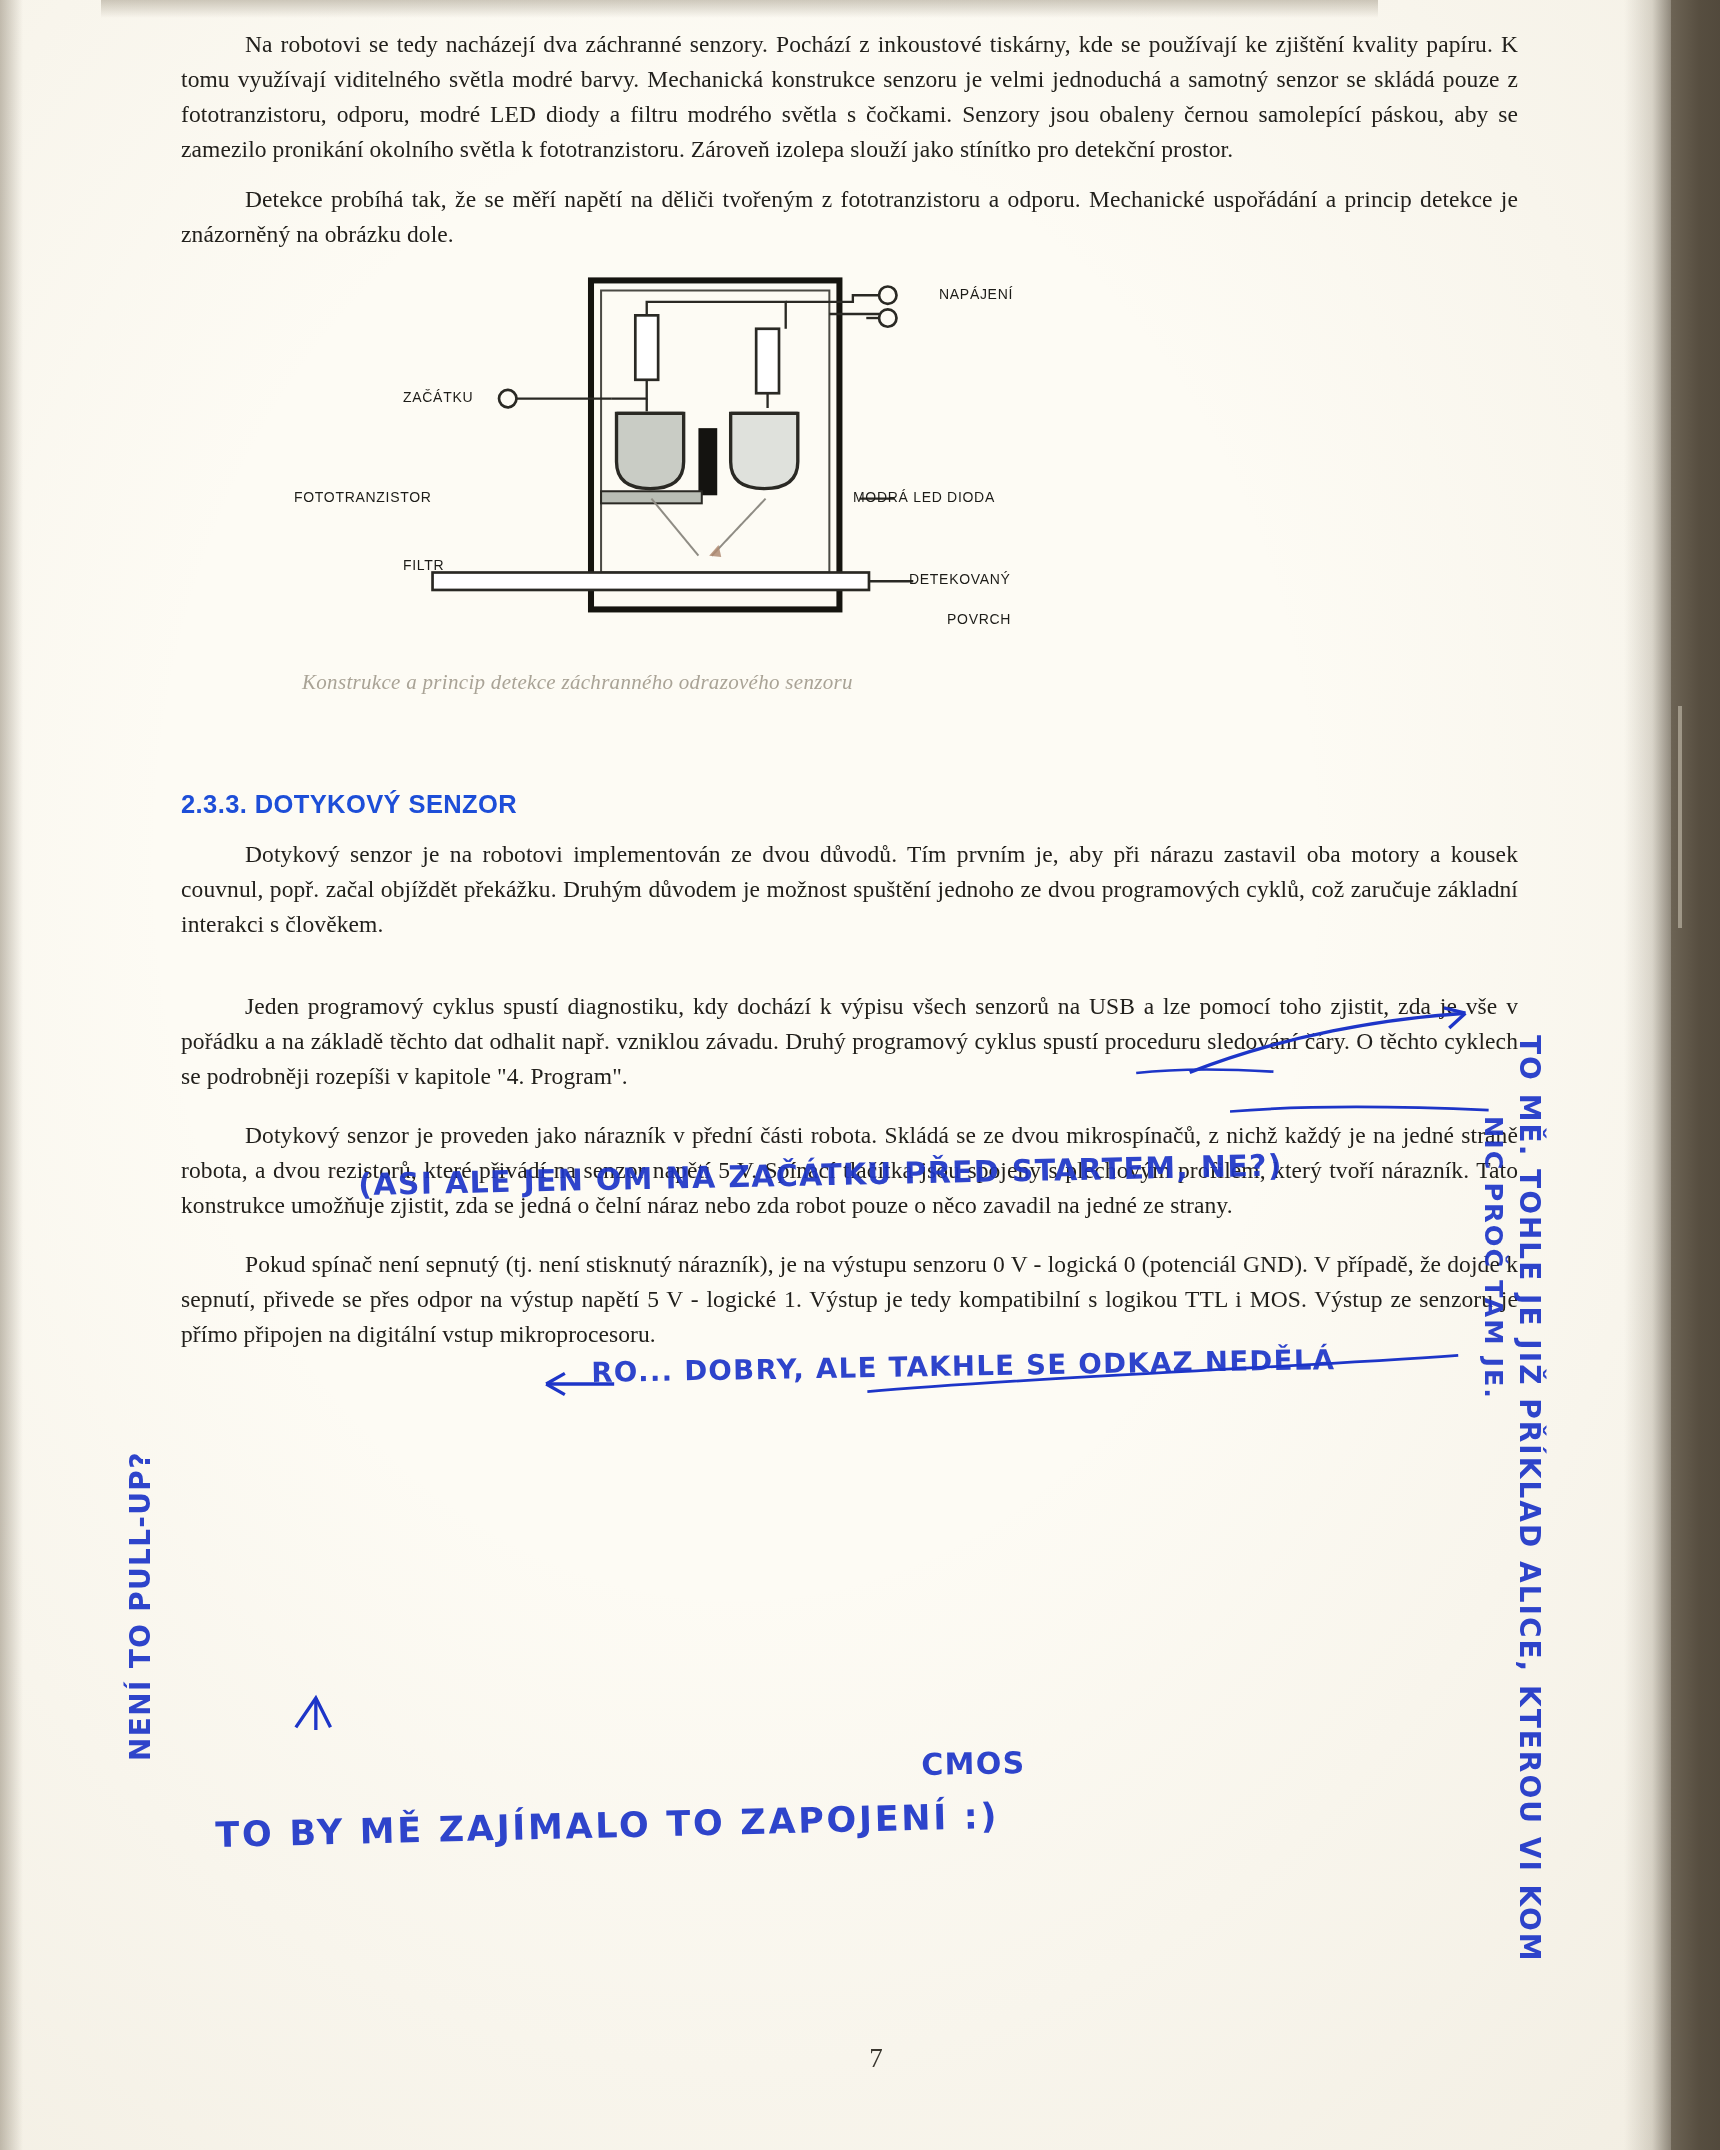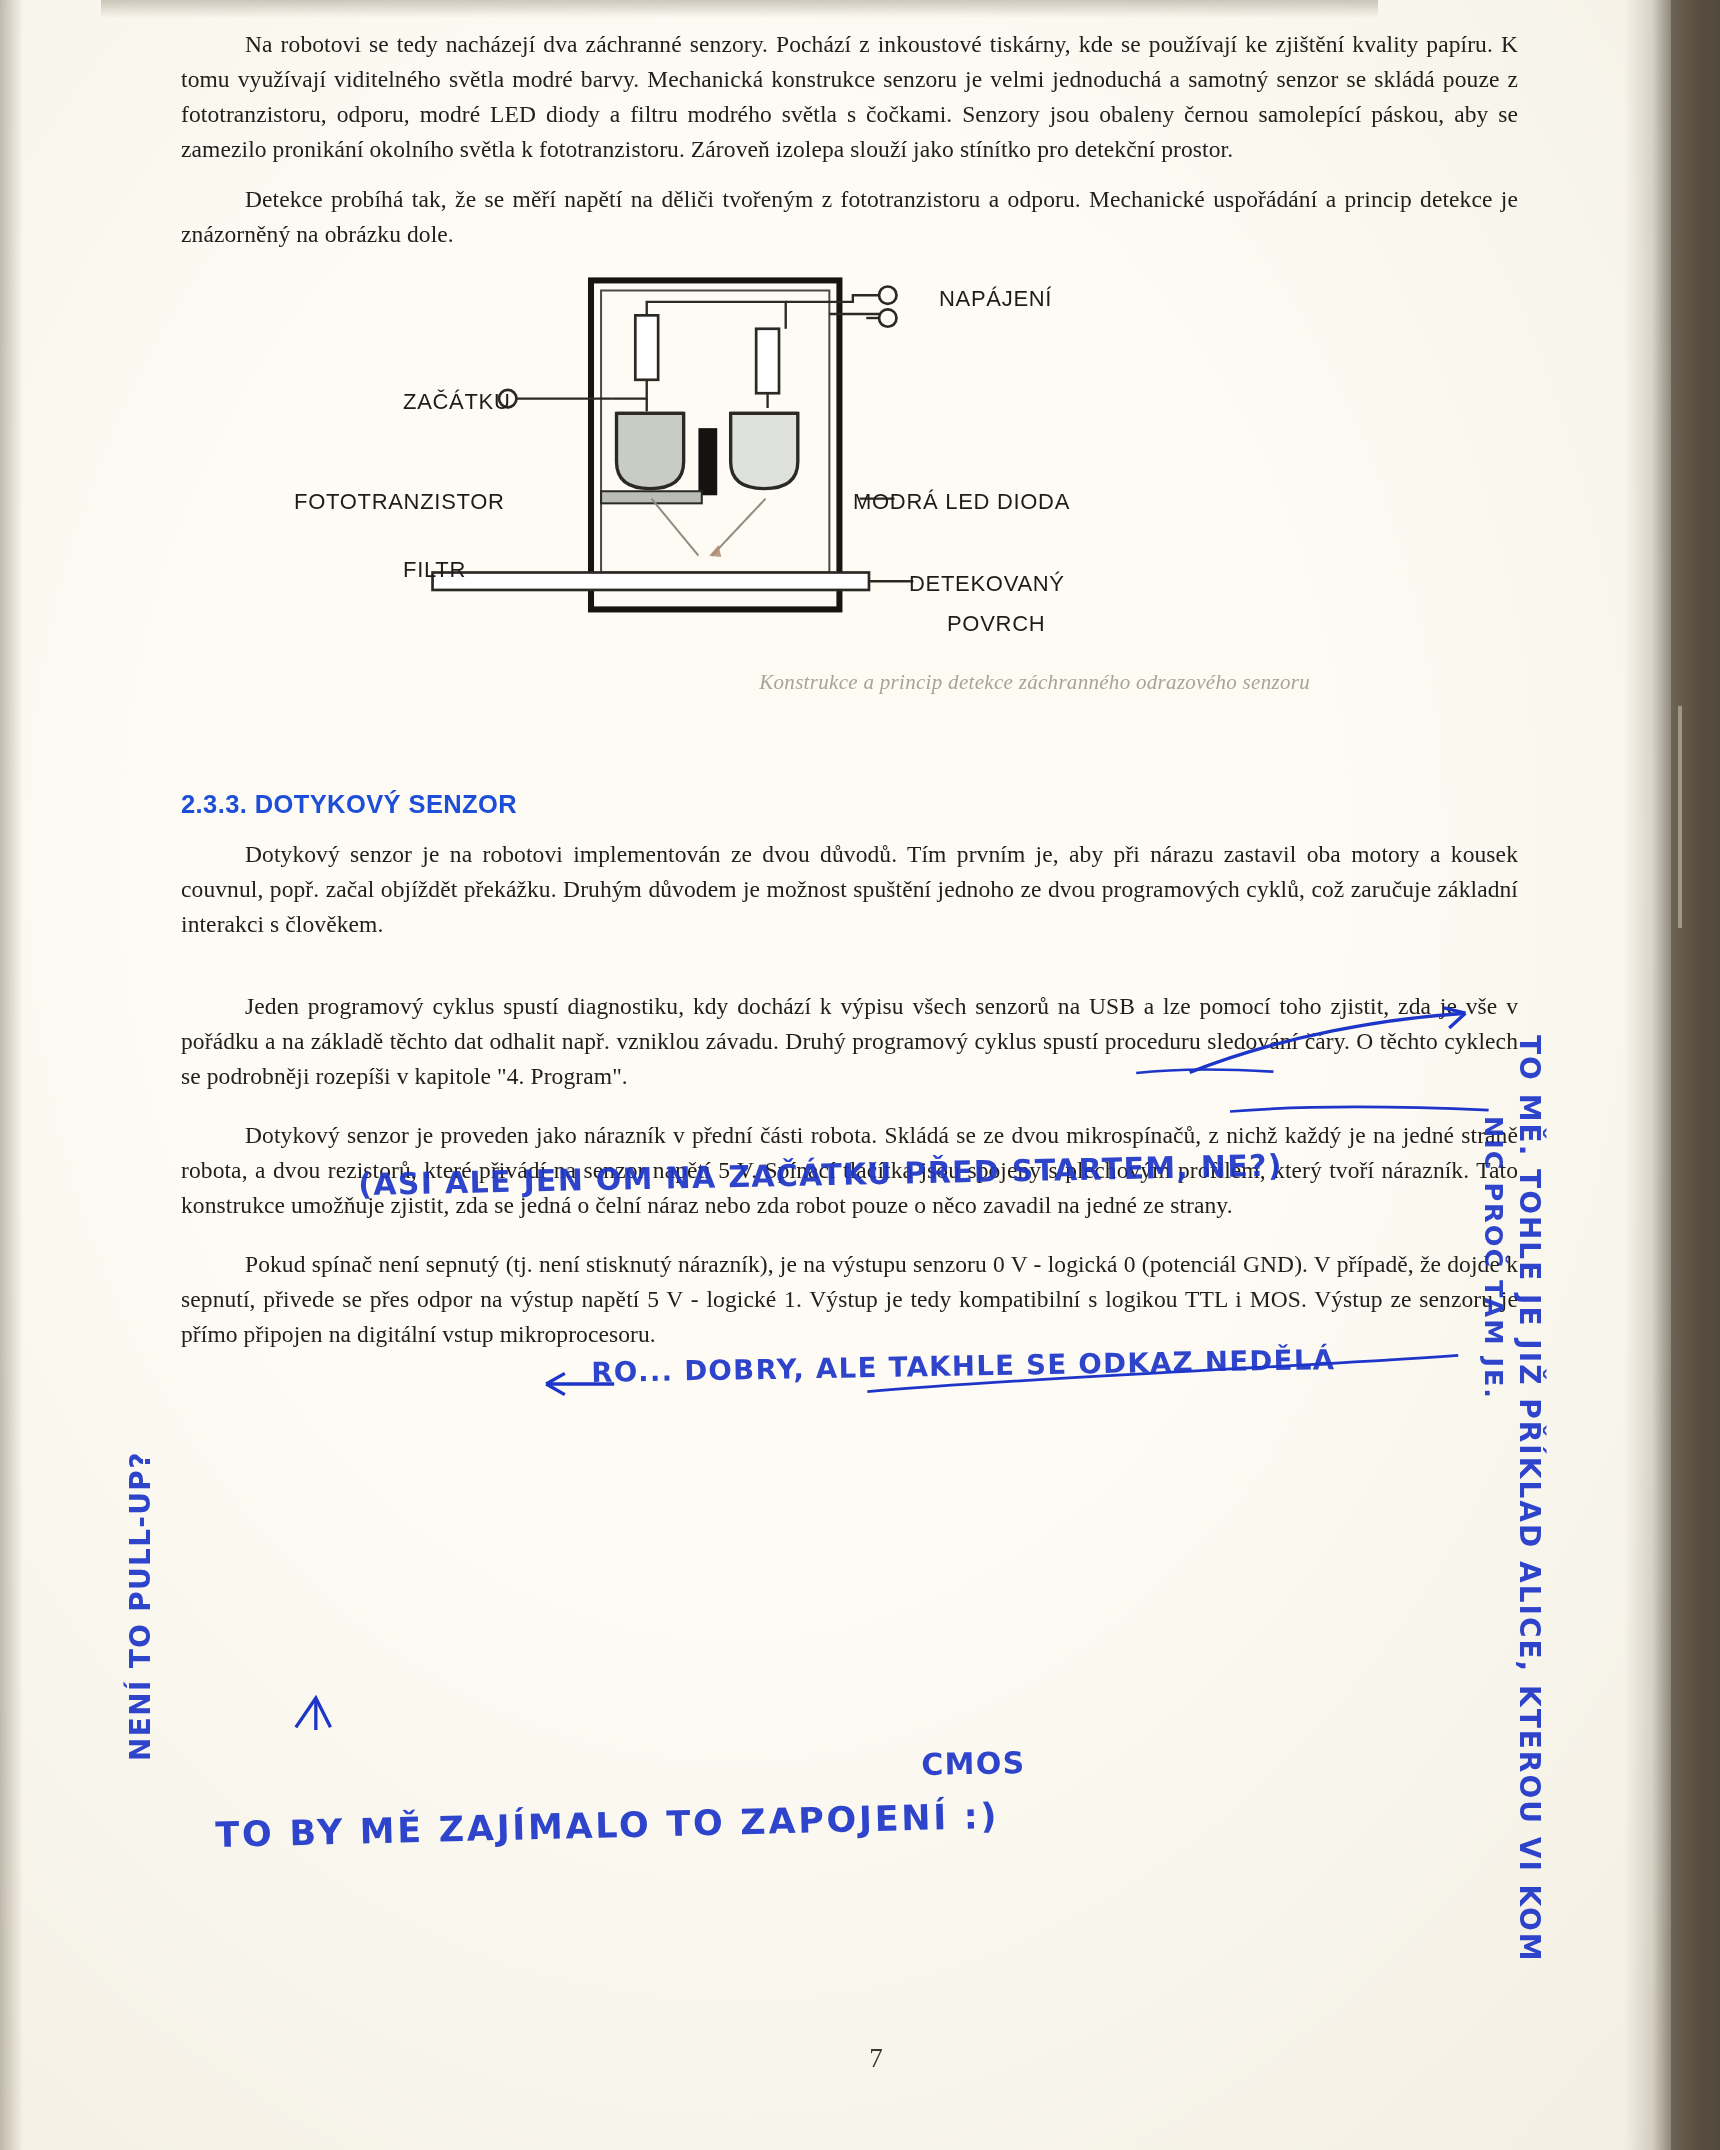--- a/index.html
+++ b/index.html
@@ -93,21 +93,21 @@
     font-weight: bold;
     color: #1d4ed8;
     margin: 0;
     letter-spacing: 0.4px;
   }
 
   .caption {
     font-style: italic;
     font-size: 21px;
     color: #a9a396;
-    text-align: right;
+    text-align: left;
     letter-spacing: 0.3px;
   }
 
   .page-number {
     position: absolute;
     left: 0; right: 0;
     top: 2043px;
     text-align: center;
     font-size: 27px;
     color: #3a372f;
@@ -116,21 +116,21 @@
   
   .figure {
     position: relative;
     width: 1337px;
     height: 511px;
     margin: 12px 0 2.7px 0;
   }
   .fig-label {
     position: absolute;
     font-family: "Liberation Sans", sans-serif;
-    font-size: 22px;
+    font-size: 14px;
     color: #1d1c18;
     letter-spacing: 0.7px;
     white-space: nowrap;
   }
 
   
   .hand {
     position: absolute;
     color: #1d35c8;
     font-family: "DejaVu Sans", sans-serif;

